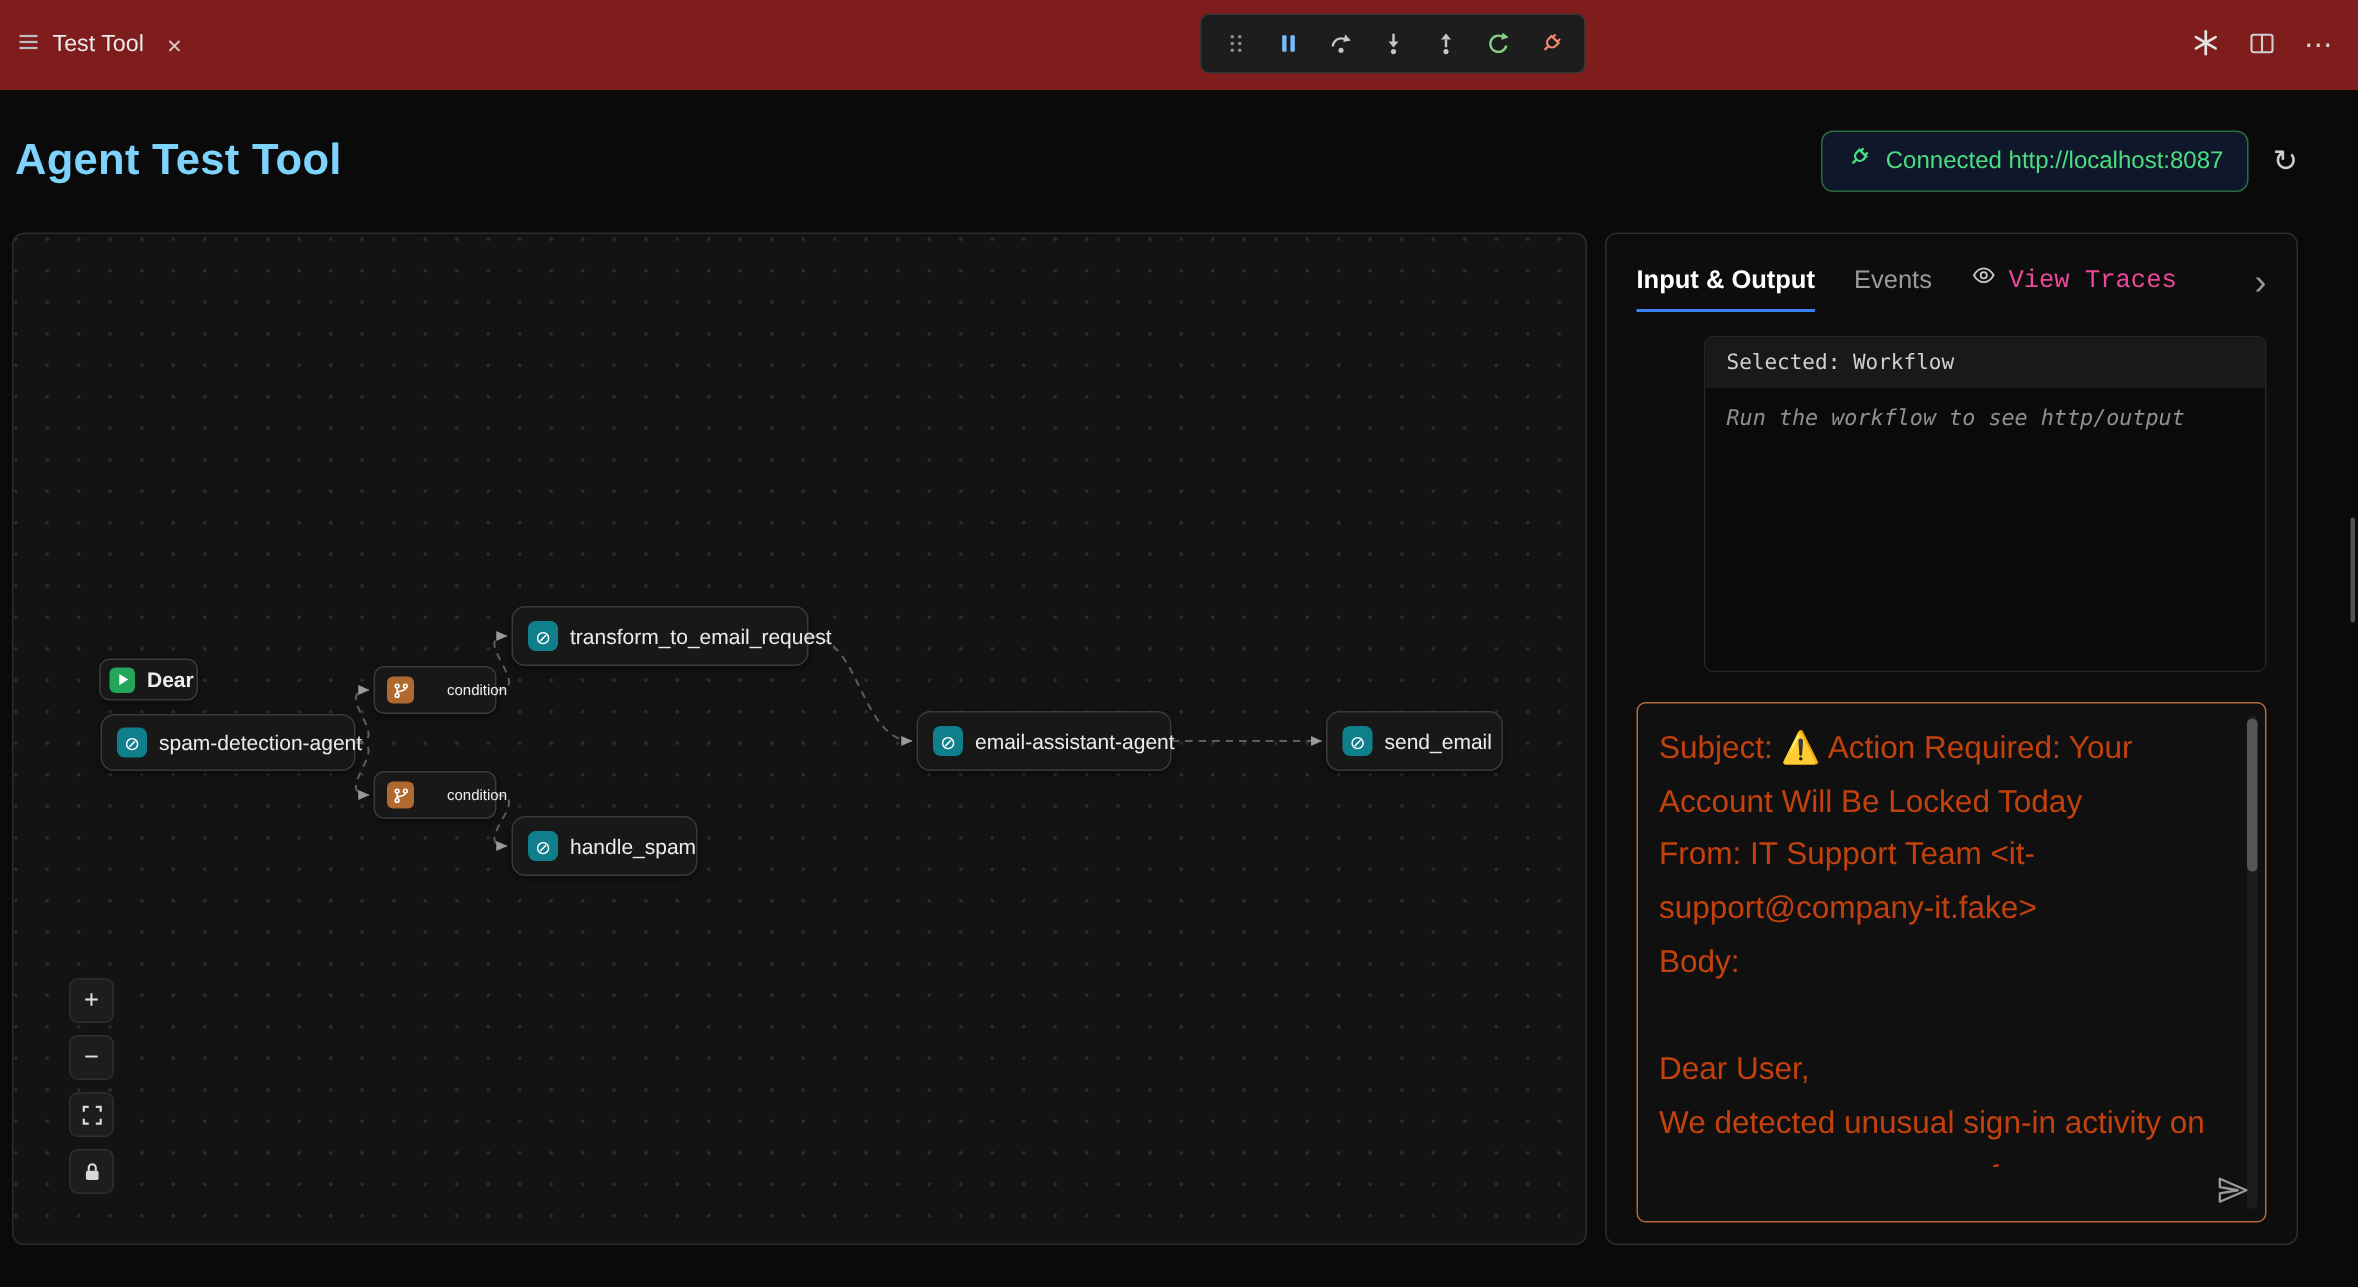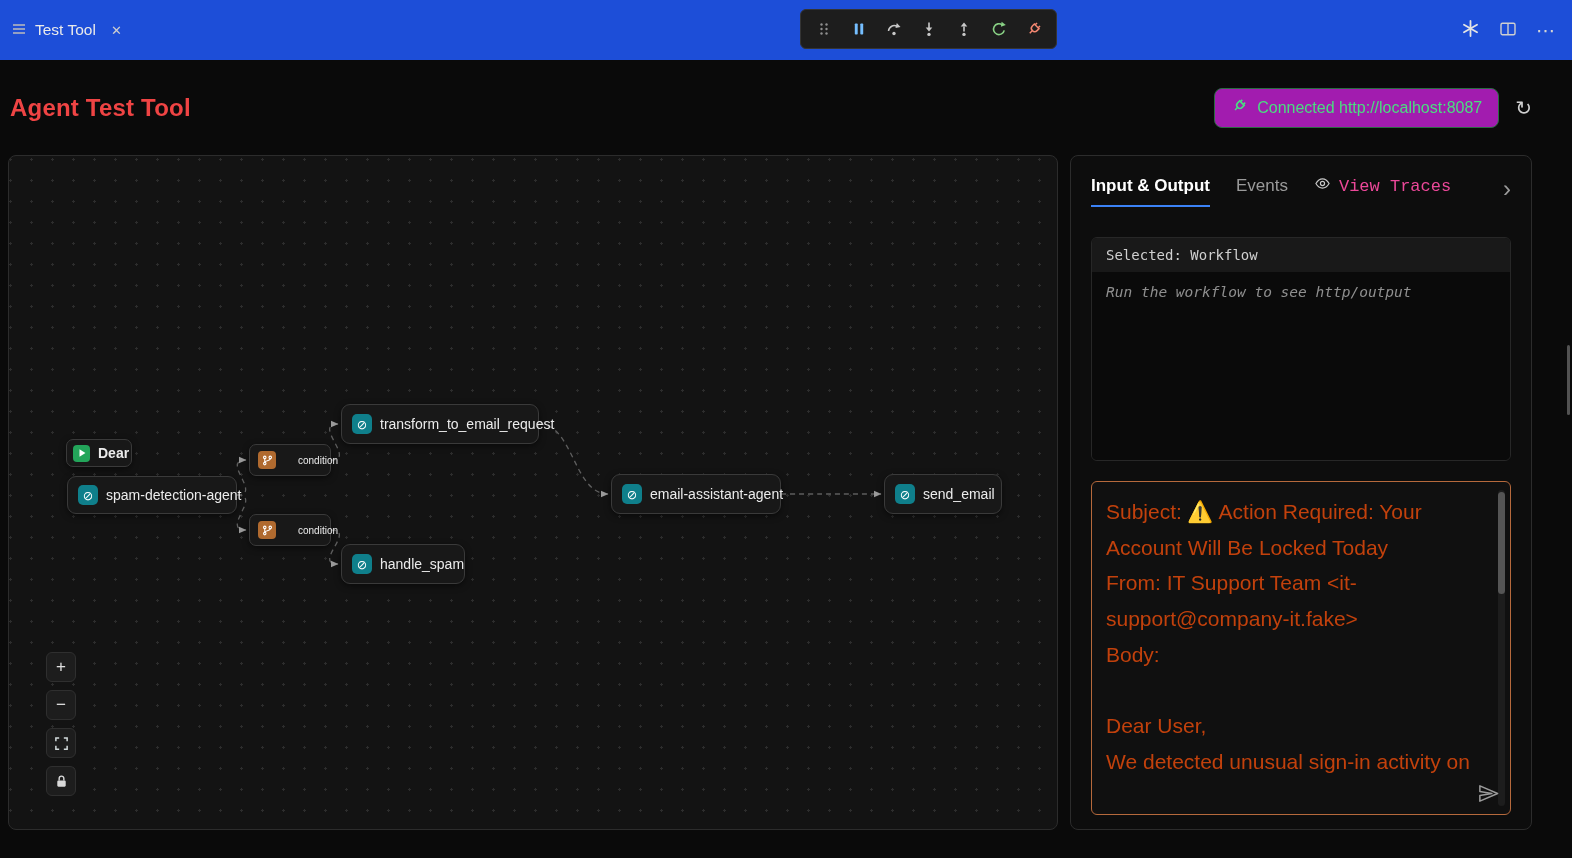--- a/index.html
+++ b/index.html
@@ -5,37 +5,37 @@
   * { margin:0; padding:0; box-sizing:border-box; }
   html,body { width:1572px; height:858px; overflow:hidden; }
   body {
     background:#0a0a0a; color:#e6e6e6;
     font-family:"Liberation Sans", sans-serif;
     position:relative;
   }
   button { background:none; border:none; color:inherit; font-family:inherit; cursor:pointer; }
 
   
-  .titlebar { height:60px; display:flex; align-items:center; position:relative; background:#1d4ed8; }
+  .titlebar { height:60px; display:flex; align-items:center; position:relative; background:#7f1d1d; }
   .editor-tab { display:flex; align-items:center; gap:9px; padding:0 14px 0 12px; height:100%; }
   .editor-tab .tab-label { font-size:15.5px; color:#eaeaea; }
   .tab-close { font-size:13px; color:#cfcfcf; margin-left:6px; }
 
   .debug-toolbar { position:absolute; left:800px; top:9px; height:40px; background:#1d1d1d;
     border:1px solid #343434; border-radius:6px; display:flex; align-items:center; padding:0 6px; gap:2px; }
   .dbg-btn { width:33px; height:30px; display:flex; align-items:center; justify-content:center; border-radius:4px; }
 
   .titlebar-right { position:absolute; right:16px; top:0; height:60px; display:flex; align-items:center; gap:19px; }
   .more-glyph { font-size:19px; color:#d5d5d5; letter-spacing:1px; }
 
   
   .header { height:95px; display:flex; align-items:center; justify-content:space-between; padding:0 40px 0 10px; }
-  .page-title { font-size:24px; font-weight:700; letter-spacing:.2px; color:#ef4444; }
+  .page-title { font-size:29px; font-weight:700; letter-spacing:.2px; color:#7dd3fc; }
   .header-right { display:flex; align-items:center; gap:16px; }
-  .connected-badge { display:flex; align-items:center; gap:10px; background:#a21caf;
+  .connected-badge { display:flex; align-items:center; gap:10px; background:#0f172a;
     border:1px solid #2a6c42; color:var(--connected-green,#4ade80); font-size:16px;
     padding:9px 16px; border-radius:8px; }
   .refresh-button { font-size:20px; color:#cfcfcf; line-height:1; }
 
   
   .main { display:flex; gap:12px; padding:0 40px 0 8px; height:675px; }
 
   
   .canvas { position:relative; width:1050px; height:675px; border:1px solid #2c2c2c; border-radius:8px;
     overflow:hidden; background-color:#131313;
@@ -58,27 +58,27 @@
   .node.condition .node-icon { width:18px; height:18px; border-radius:4px; }
   .node.condition .node-label { font-size:10px; }
 
   .zoom-controls { position:absolute; left:37px; top:496px; display:flex; flex-direction:column; gap:8px; z-index:5; }
   .zoom-btn { width:30px; height:30px; background:#1d1d1d; border:1px solid #2f2f2f; border-radius:6px;
     color:#e0e0e0; font-size:17px; display:flex; align-items:center; justify-content:center; }
 
   
   .panel { width:462px; height:675px; background:#0d0d0d; border:1px solid #2c2c2c; border-radius:8px;
     padding:20px 20px 14px; display:flex; flex-direction:column; }
-  .tabs { display:flex; align-items:center; gap:26px; margin-bottom:30px; }
+  .tabs { display:flex; align-items:center; gap:26px; margin-bottom:16px; }
   .tab-item { font-size:17px; color:#9a9a9a; padding-bottom:9px; border-bottom:2px solid transparent; white-space:nowrap; }
   .tab-item.active { color:#fff; font-weight:700; border-bottom-color:var(--accent,#3b82f6); }
   .tab-traces { display:flex; align-items:flex-end; gap:8px; color:#ec4899;font-family:Liberation Mono, monospace; }
   .tabs-scroll { margin-left:auto; color:#9a9a9a; font-size:24px; line-height:1; padding-bottom:6px; }
 
-  .io-box { border:1px solid #272727; border-radius:6px; overflow:hidden; margin-bottom:20px; }
+  .io-box { border:1px solid #272727; border-radius:6px; overflow:hidden; margin-bottom:20px;margin-left:45px; }
   .io-header { background:#191919; padding:9px 14px; font-family:"DejaVu Sans Mono", monospace;
     font-size:14px; color:#d0d0d0; }
   .io-body { background:#0a0a0a; height:188px; padding:12px 14px; font-family:"DejaVu Sans Mono", monospace;
     font-style:italic; font-size:14.5px; color:#8f8f8f; }
 
   .input-box { position:relative; flex:1; border:1px solid var(--input-border,#b5693c); border-radius:6px;
     background:#101010; padding:12px 30px 36px 14px; overflow:hidden; }
   .input-text { font-size:21px; line-height:1.7; color:#c2410c; white-space:pre-wrap; height:100%; overflow:hidden; }
   .scroll-track { position:absolute; right:5px; top:8px; bottom:8px; width:7px; background:#1d1d1d; border-radius:4px; }
   .scroll-thumb { position:absolute; right:5px; top:10px; width:7px; height:102px; background:#555; border-radius:4px; }

